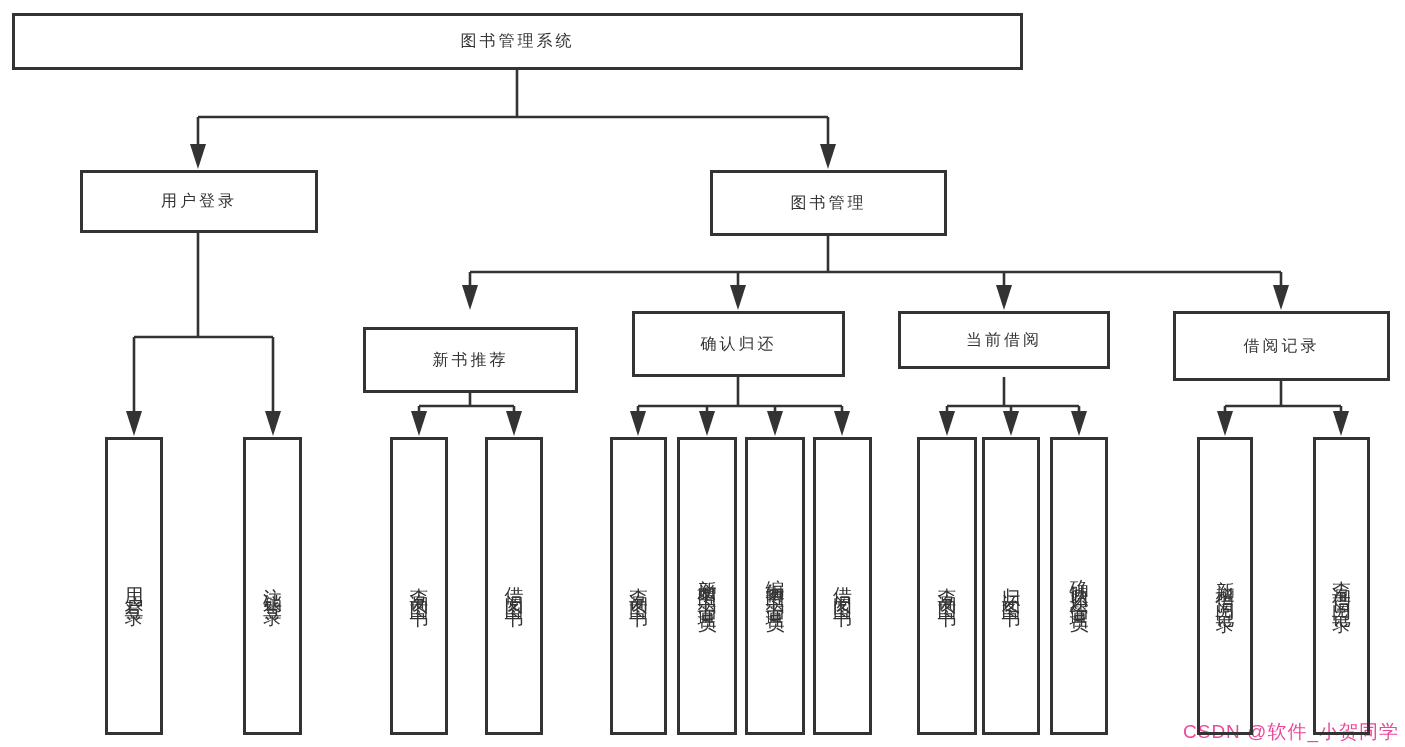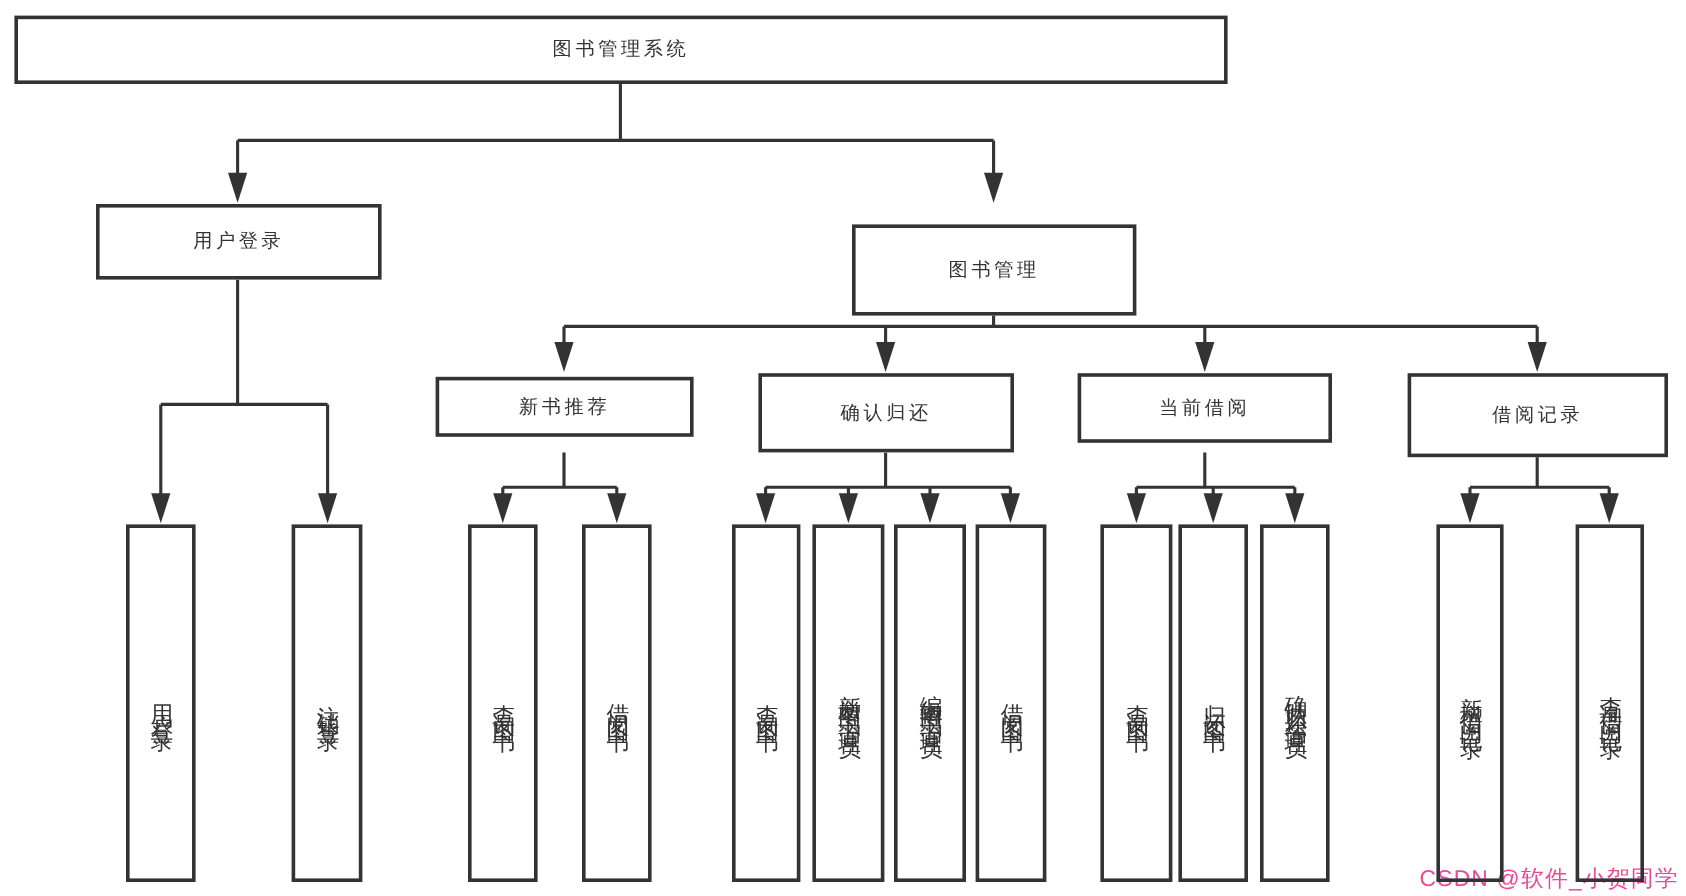--- a/index.html
+++ b/index.html
@@ -105,23 +105,23 @@
       <polygon points="1003,411 1019,411 1011,436"></polygon>
       <polygon points="1071,411 1087,411 1079,436"></polygon>
       <polygon points="1217,411 1233,411 1225,436"></polygon>
       <polygon points="1333,411 1349,411 1341,436"></polygon>
     </g>
   </svg>
 
   <div class="hnode" style="left:12px; top:13px; width:1011px; height:57px;">图书管理系统</div>
 
   <div class="hnode" style="left:80px; top:170px; width:238px; height:63px;">用户登录</div>
-  <div class="hnode" style="left:710px; top:187px; width:237px; height:76px;">图书管理</div>
+  <div class="hnode" style="left:710px; top:170px; width:237px; height:66px;">图书管理</div>
 
-  <div class="hnode" style="left:363px; top:314px; width:215px; height:50px;">新书推荐</div>
+  <div class="hnode" style="left:363px; top:327px; width:215px; height:66px;">新书推荐</div>
   <div class="hnode" style="left:632px; top:311px; width:213px; height:66px;">确认归还</div>
   <div class="hnode" style="left:898px; top:311px; width:212px; height:58px;">当前借阅</div>
   <div class="hnode" style="left:1173px; top:311px; width:217px; height:70px;">借阅记录</div>
 
   <div class="vnode" style="left:105px; width:58px;">用户登录</div>
   <div class="vnode" style="left:243px; width:59px;">注销登录</div>
 
   <div class="vnode" style="left:390px; width:58px;">查询图书</div>
   <div class="vnode" style="left:485px; width:58px;">借阅图书</div>
 

